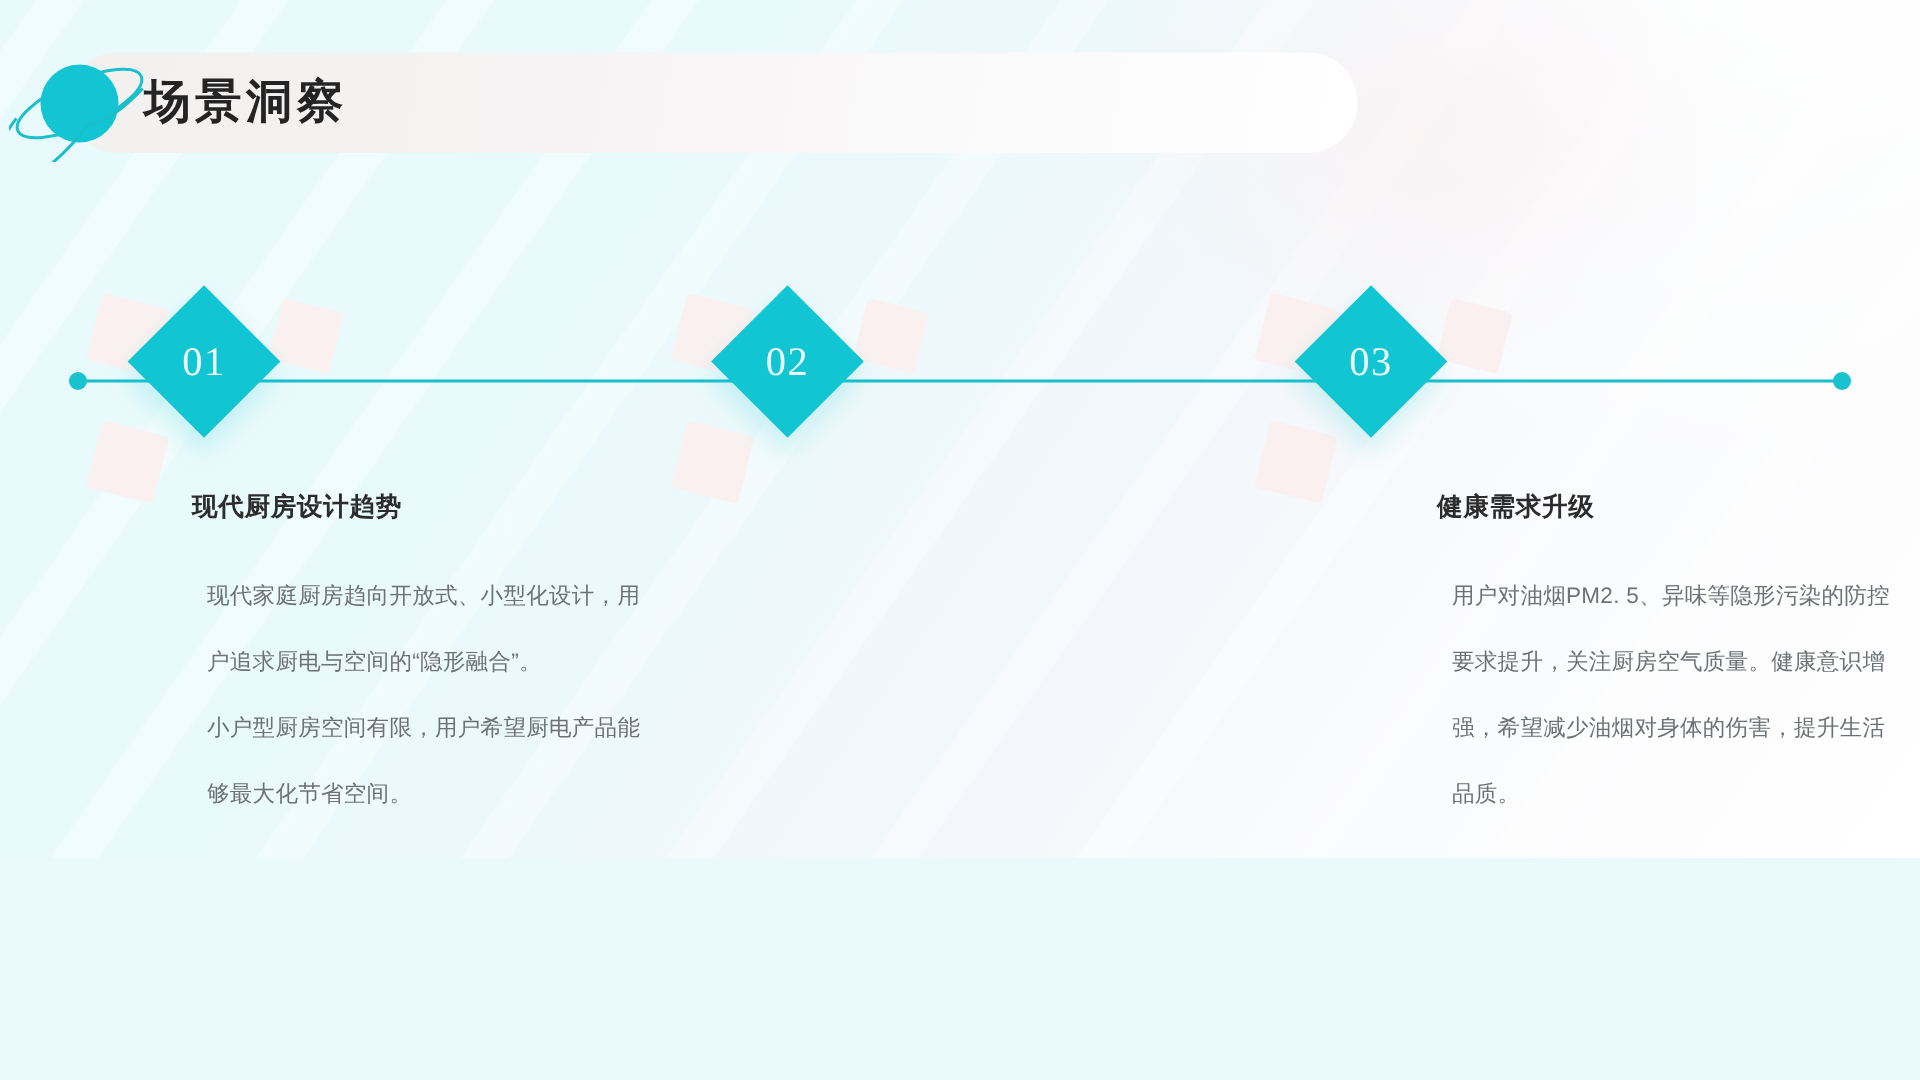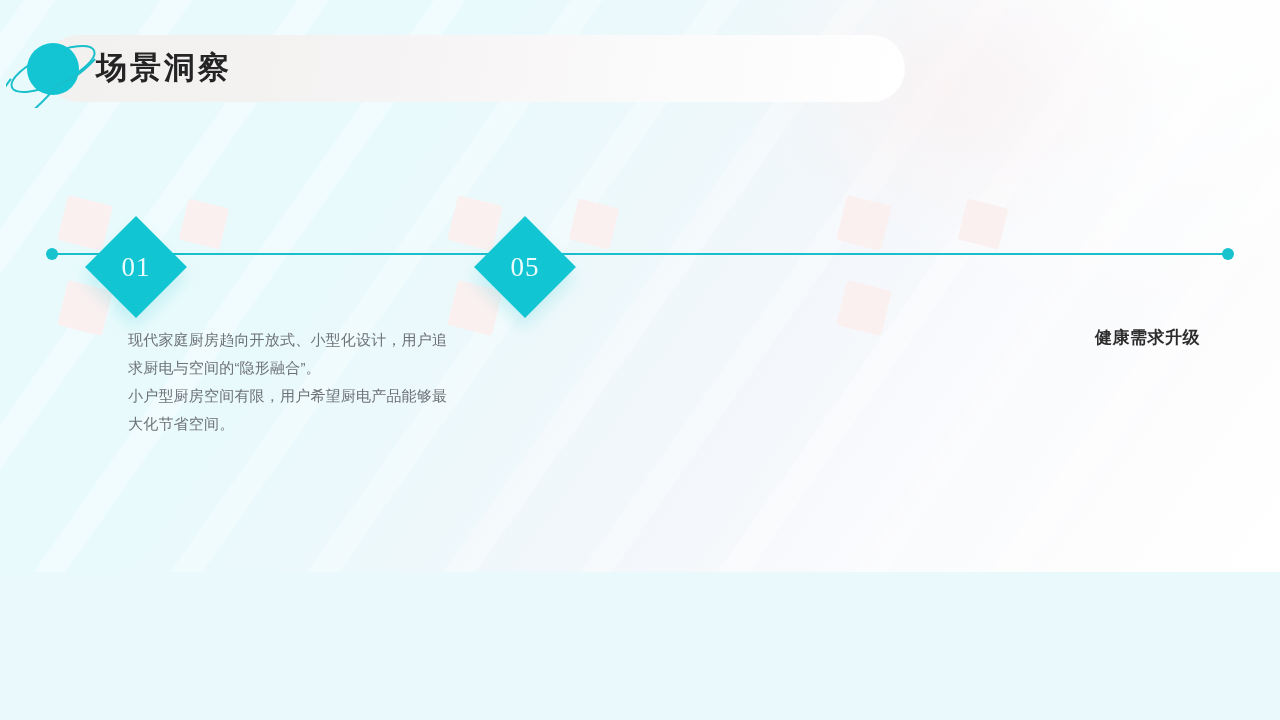--- a/index.html
+++ b/index.html
@@ -135,21 +135,21 @@
   .deco {
     position: absolute;
     background: #faf0f0;
     border-radius: 3px;
     pointer-events: none;
   }
 
   
   .node {
     position: absolute;
-    top: 217px;
+    top: 191px;
     width: 100px;
     height: 100px;
   }
   .diamond {
     position: absolute;
     left: 0;
     top: 0;
     width: 72px;
     height: 72px;
     margin: 14px;
@@ -182,23 +182,23 @@
     font-size: 17px;
     font-weight: bold;
     color: #2c2c2c;
     letter-spacing: .5px;
     line-height: 24px;
     margin: 0 0 26px 0;
   }
   .col-body {
     font-size: 15px;
     color: #6c7176;
-    line-height: 28px;
+    line-height: 44px;
     letter-spacing: .2px;
-    margin: 0;
+    margin: 10px;
     white-space: pre-line;
   }
 </style>
 </head>
 <body>
 
 <div class="slide">
 
   <div class="slide-stripes"></div>
   <div class="slide-glow-tr"></div>
@@ -237,30 +237,36 @@
     <div class="deco" style="left:962px; top:203px; width:42px; height:42px; transform:rotate(14deg);"></div>
     <div class="deco" style="left:841px; top:285px; width:46px; height:46px; transform:rotate(14deg);"></div>
 
     <div class="node" style="left:86px;">
       <div class="diamond"></div>
       <div class="node-num">01</div>
     </div>
 
     <div class="node" style="left:475px;">
       <div class="diamond"></div>
-      <div class="node-num">05</div>
-    </div>
-
+      <div class="node-num">02</div>
+    </div>
+
+    <div class="node" style="left:864px;">
+      <div class="diamond"></div>
+      <div class="node-num">03</div>
+    </div>
   </div>
 
   <div class="col" style="left:128px;">
+    <p class="col-title">现代厨房设计趋势</p>
     <p class="col-body">现代家庭厨房趋向开放式、小型化设计，用户追求厨电与空间的“隐形融合”。
 小户型厨房空间有限，用户希望厨电产品能够最大化节省空间。</p>
   </div>
 
   <div class="col" style="left:517px;">
   </div>
 
-  <div class="col" style="left:878px;text-align:right;">
+  <div class="col" style="left:958px;">
     <p class="col-title">健康需求升级</p>
+    <p class="col-body">用户对油烟PM2. 5、异味等隐形污染的防控要求提升，关注厨房空气质量。健康意识增强，希望减少油烟对身体的伤害，提升生活品质。</p>
   </div>
 
 </div>
 
 </body></html>

